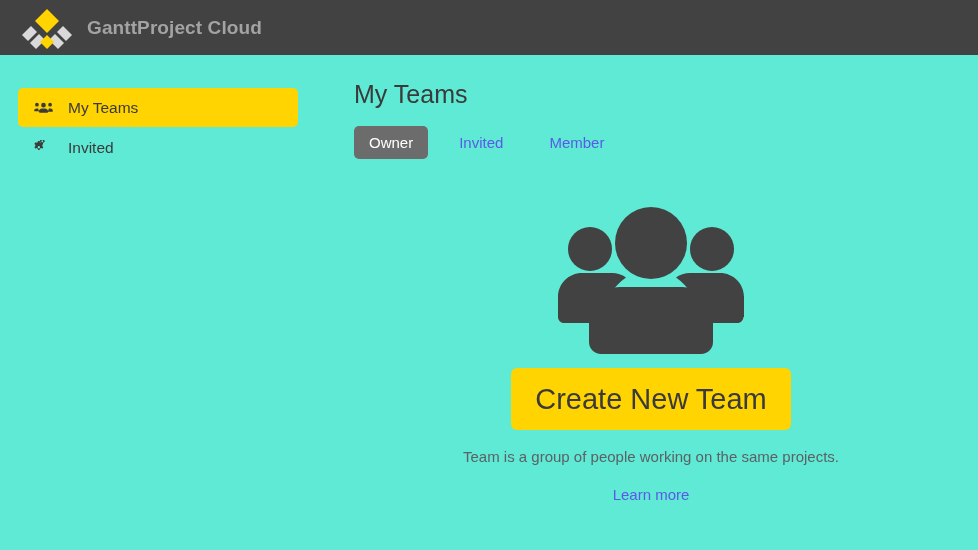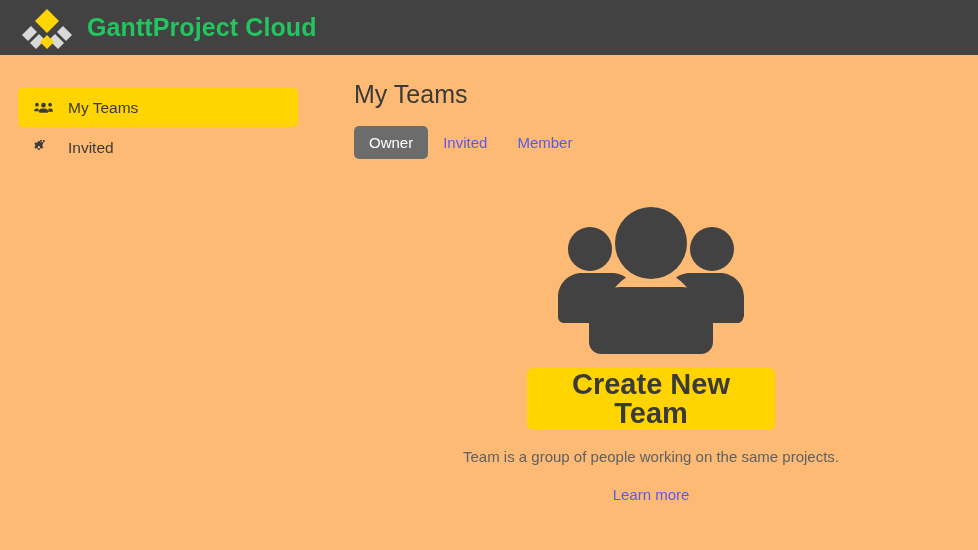--- a/index.html
+++ b/index.html
@@ -26,33 +26,33 @@
     align-items: center;
     text-decoration: none;
   }
   .brand-logo {
     width: 58px;
     height: 46px;
     flex: 0 0 58px;
     display: block;
   }
   .brand-title {
-    color: #22c55e;
-    font-size: 25px;
+    color: #a3a3a3;
+    font-size: 19px;
     font-weight: bold;
     letter-spacing: 0.1px;
     margin-left: 11px;
     white-space: nowrap;
   }
 
   
   .app-body {
     display: flex;
     height: 495px;
-    background: #fdba74;
+    background: #5eead4;
   }
 
   
   .sidebar {
     width: 354px;
     flex: 0 0 354px;
     padding: 33px 0 0 18px;
   }
   .nav-item {
     width: 280px;
@@ -91,21 +91,21 @@
   .page-title {
     font-size: 25px;
     color: #3a3a3a;
     font-weight: normal;
     margin: 0 0 17px 0;
     line-height: 1.2;
   }
   .tabs {
     display: flex;
     align-items: center;
-    gap: 0;
+    gap: 16px;
   }
   .tab {
     font-size: 15px;
     padding: 8px 15px;
     border-radius: 5px;
     text-decoration: none;
     color: #5a5ae8;
     cursor: pointer;
     white-space: nowrap;
   }
@@ -122,34 +122,33 @@
     align-items: center;
   }
   .empty-icon {
     width: 202px;
     height: 150px;
     color: #424242;
     display: block;
   }
   .create-btn {
     margin-top: 13px;
-    width: 248px;
+    width: 280px;
     height: 62px;
     background: #FFD400;
     border: none;
     border-radius: 6px;
     color: #3a3a3a;
     font-size: 29px;
     font-family: "Liberation Sans", sans-serif;
     cursor: pointer;
     display: flex;
     align-items: center;
     justify-content: center;
     line-height: 1;
-    font-weight: bold;
   }
   .empty-caption {
     margin-top: 15px;
     font-size: 15px;
     color: #5d6166;
     text-align: right;
     line-height: 1.6;
   }
   .empty-link {
     display: block;

